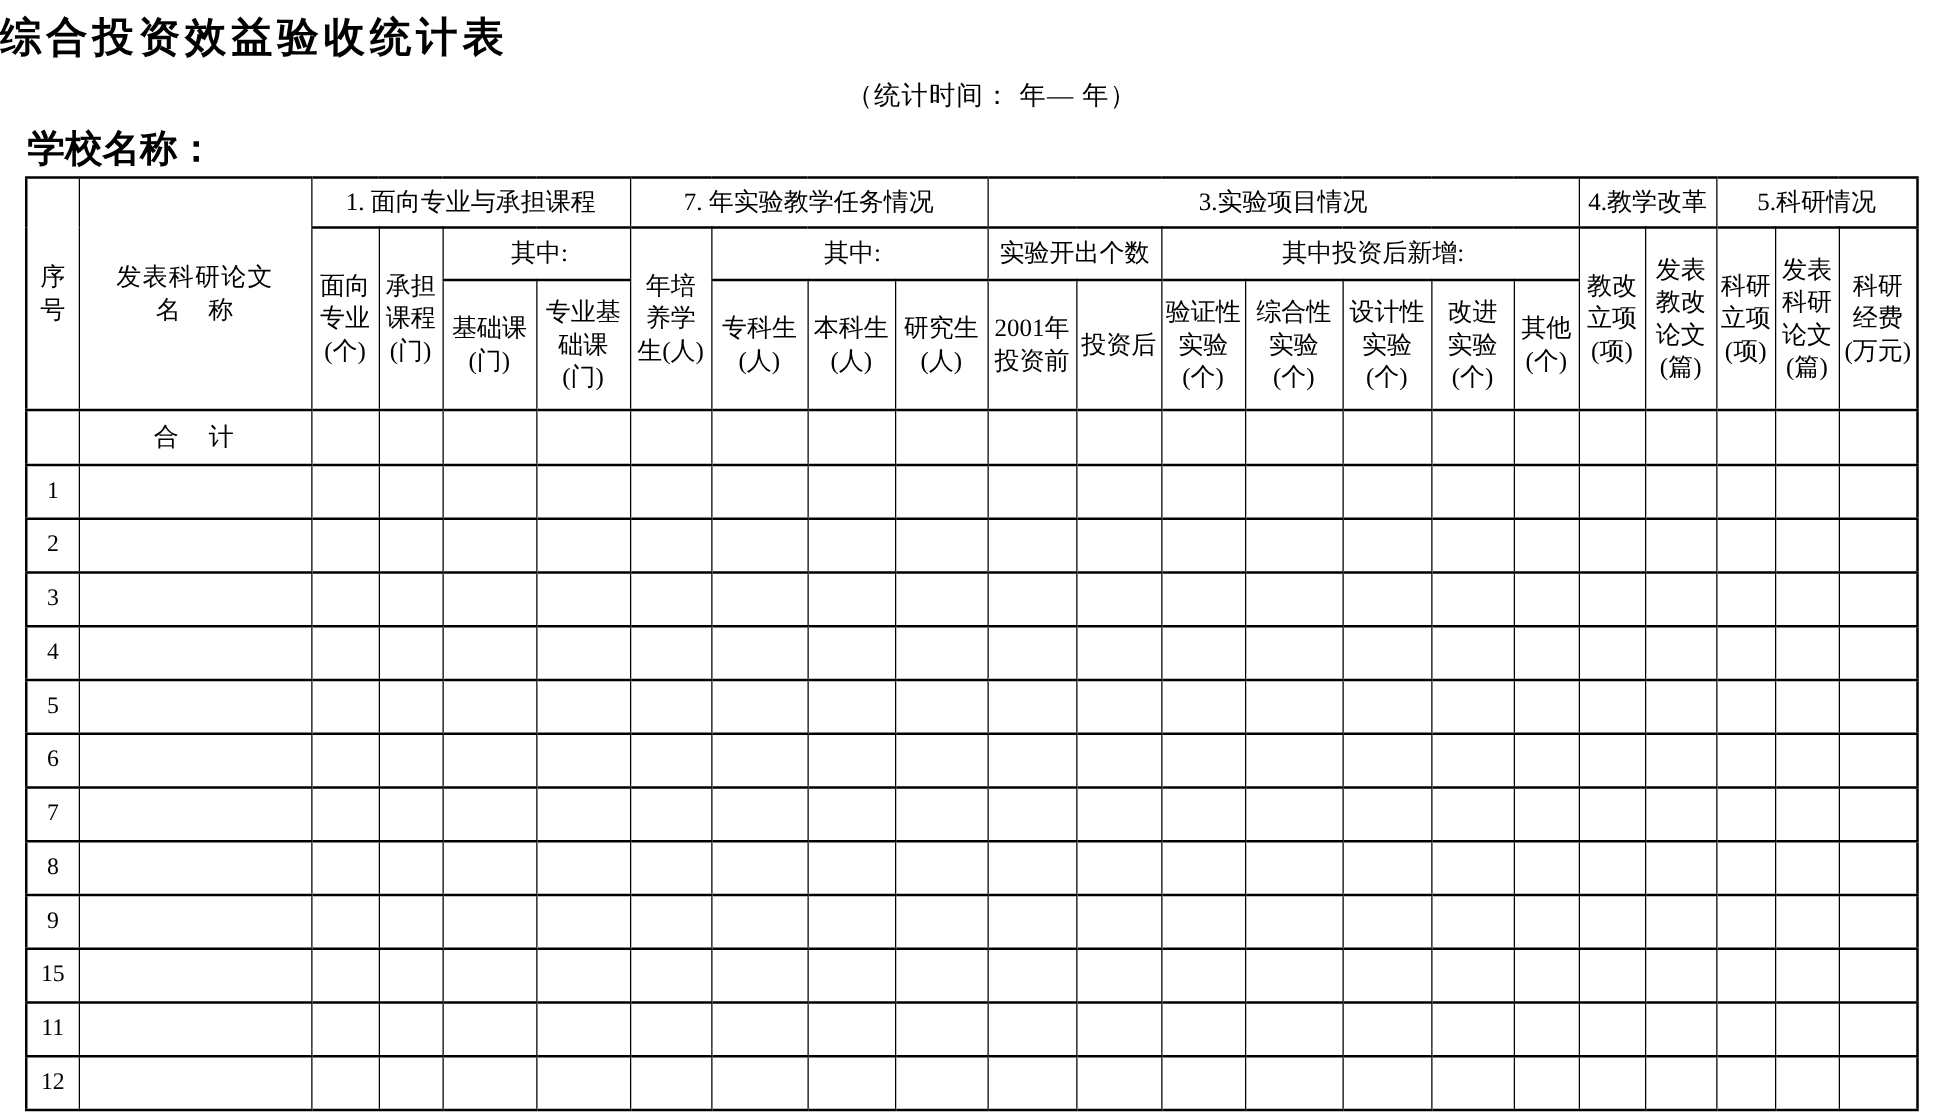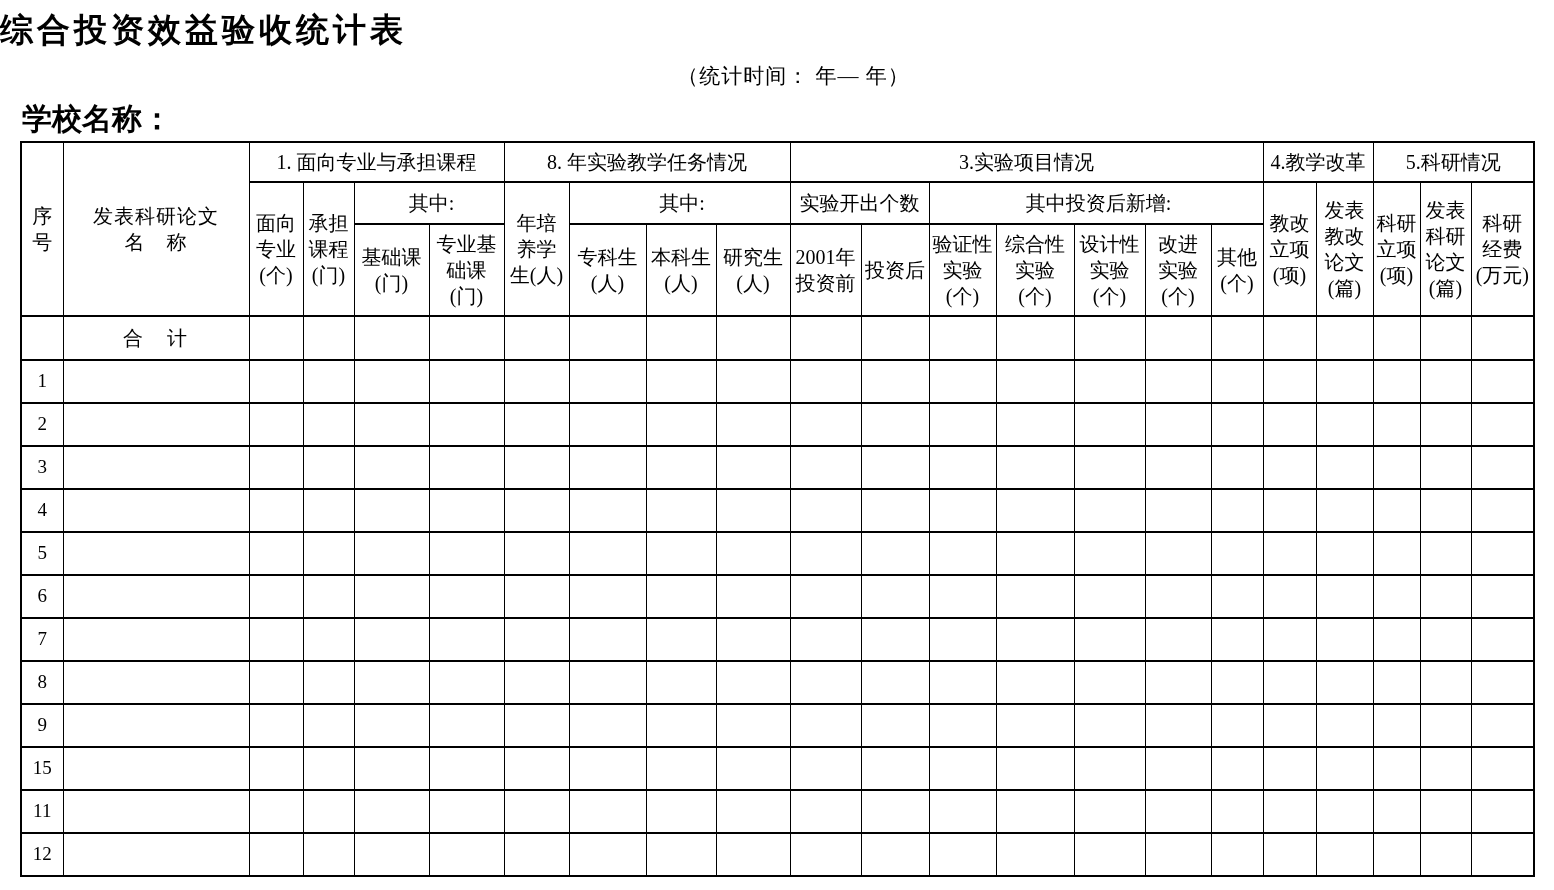--- a/index.html
+++ b/index.html
@@ -45,21 +45,21 @@
     vertical-align:middle;
     font-weight:normal;
     font-size:20px;
     line-height:1.3;
     overflow:hidden;
     word-break:break-all;
   }
   .r-group{height:40px;}
   .r-group th{font-size:20px;}
   .r-mid{height:42px;}
-  .r-leaf{height:92px;}
+  .r-leaf{height:104px;}
   .left-h{text-align:right;padding-left:8px !important;}
   .seq-h{line-height:1.5;}
   .labname-h{white-space:pre-line;font-size:21px;letter-spacing:1px;}
   .total-row{height:44px;}
   .total-cell{
     font-family:"Liberation Sans", sans-serif;
     font-weight:bold;
     font-size:22px;
     letter-spacing:2px;
   }
@@ -97,21 +97,21 @@
     <col style="width:47px">
       <col style="width:51px">
       <col style="width:63px">
   </colgroup>
   <thead>
     <tr class="r-group">
       <th rowspan="3" class="seq-h">序号</th>
       <th rowspan="3" class="labname-h">发表科研论文
 名　称</th>
       <th colspan="4">1. 面向专业与承担课程</th>
-      <th colspan="4">8. 年实验教学任务情况</th>
+      <th colspan="4">7. 年实验教学任务情况</th>
       <th colspan="7">3.实验项目情况</th>
       <th colspan="2">4.教学改革</th>
       <th colspan="3">5.科研情况</th>
     </tr>
     <tr class="r-mid">
       <th rowspan="2">面向专业(个)</th>
       <th rowspan="2">承担课程(门)</th>
       <th colspan="2" class="left-h">其中:</th>
       <th rowspan="2">年培养学生(人)</th>
       <th colspan="3" class="left-h">其中:</th>

